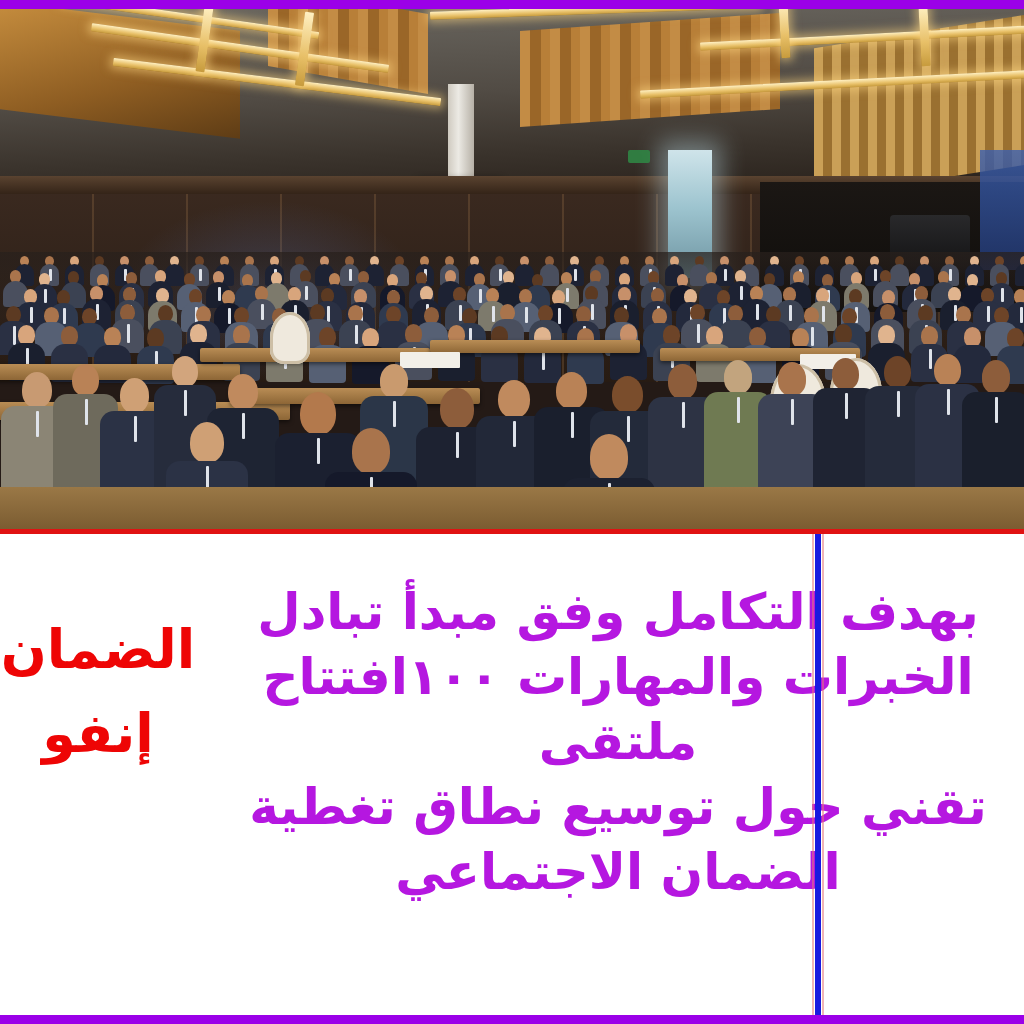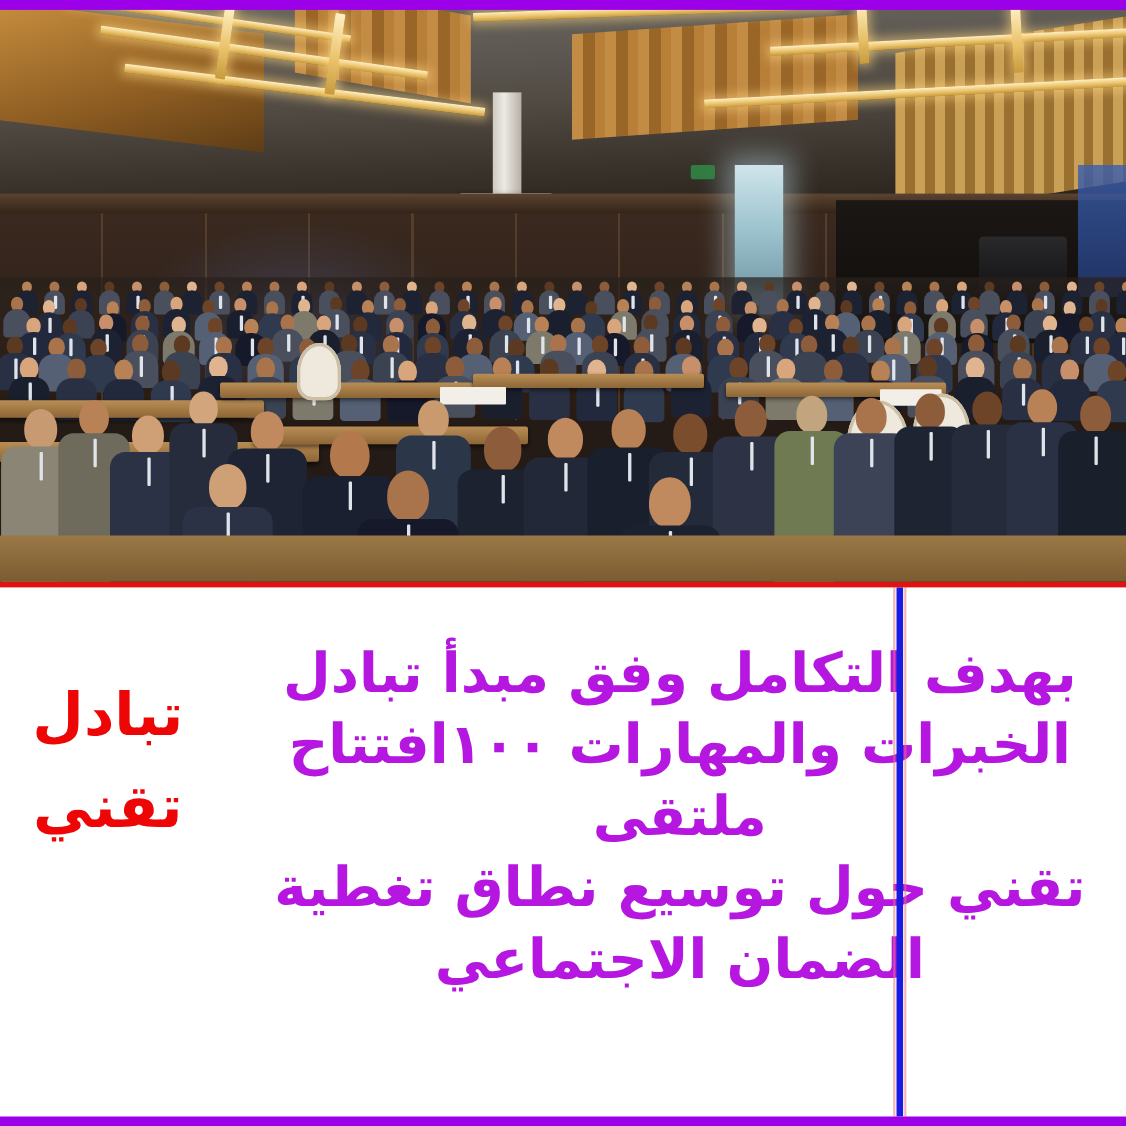--- a/index.html
+++ b/index.html
@@ -734,19 +734,19 @@
 
   <div class="lower">
     <div class="divider-v"></div>
 
     <div class="headline">بهدف التكامل وفق مبدأ تبادل
 الخبرات والمهارات ١٠٠افتتاح ملتقى
 تقني حول توسيع نطاق تغطية
 الضمان الاجتماعي</div>
 
     <div class="brand">
-      <span class="brand-line">تبادل</span>
-      <span class="brand-line">تقني</span>
+      <span class="brand-line">الضمان</span>
+      <span class="brand-line">إنفو</span>
     </div>
   </div>
 
   <div class="rule-bottom"></div>
 </div>
 
 </body></html>

